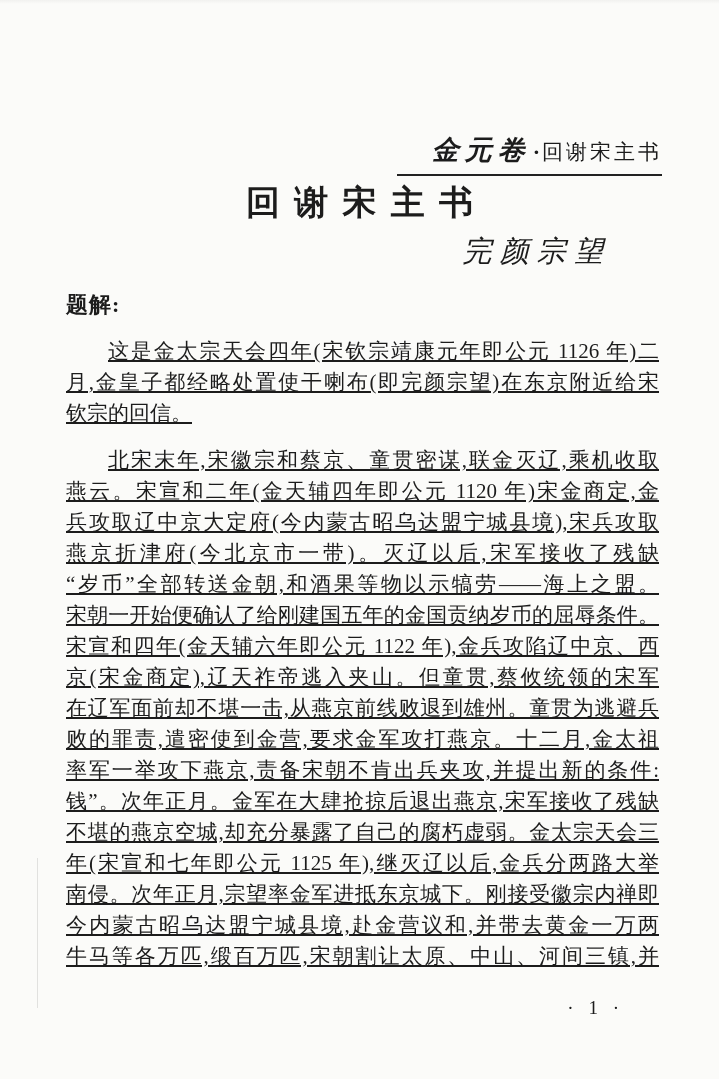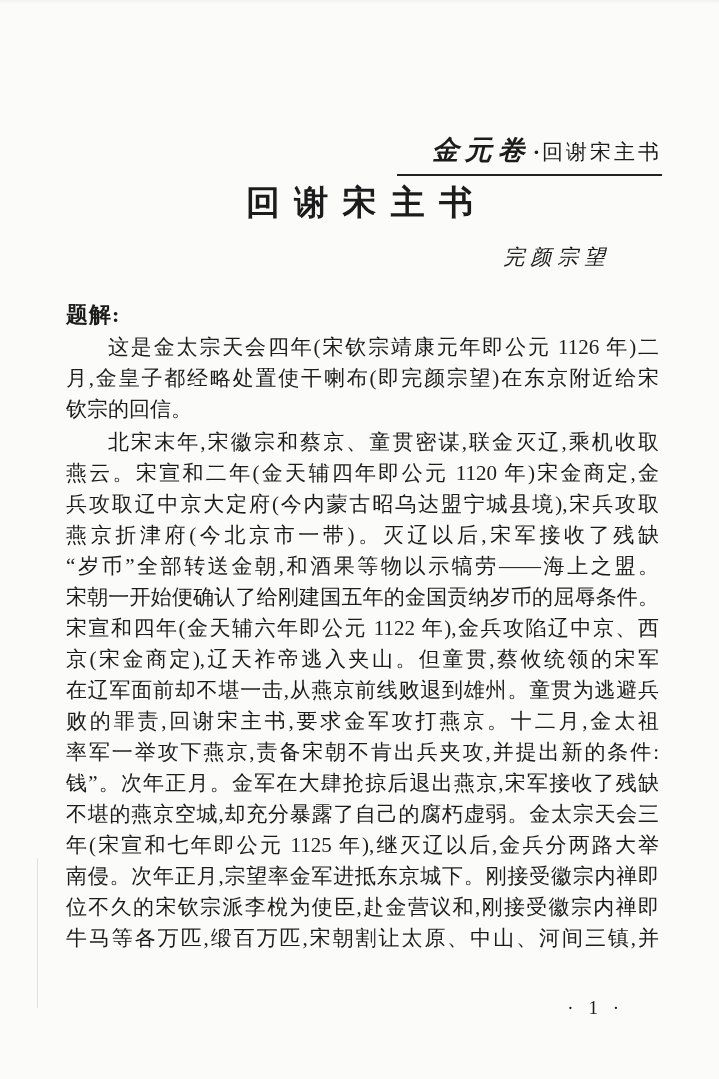--- a/index.html
+++ b/index.html
@@ -63,41 +63,41 @@
     left: 0; width: 100%;
     text-align: center;
     font-family: "Liberation Sans", "DejaVu Sans", sans-serif;
     font-weight: 700;
     font-size: 34px;
     letter-spacing: 0.42em;
     text-indent: 0.42em; 
   }
   .author {
     position: absolute;
-    top: 243px;
+    top: 232px;
     right: 108px;
     font-family: "DejaVu Serif", serif;
     font-style: italic;
-    font-size: 21px;
+    font-size: 29px;
     letter-spacing: 0.28em;
   }
   .body-block {
     position: absolute;
-    top: 299px;
+    top: 289px;
     left: 66px;
     width: 593px;
     font-size: 21px;
     line-height: 31px;
   }
   .section-label {
     font-weight: 700;
     font-size: 22px;
     letter-spacing: 1px;
   }
-  .paragraph { margin-top: 2px; }
+  .paragraph { margin-top: 16px; text-decoration: underline; }
   .line {
     height: 31px;
     text-align: justify;
     text-align-last: justify;
     text-justify: inter-character;
     white-space: nowrap;
   }
   .line.short {
     text-align-last: left;
   }
@@ -137,26 +137,26 @@
     <div class="paragraph">
       <div class="line fill indent">北宋末年,宋徽宗和蔡京、童贯密谋,联金灭辽,乘机收取</div>
       <div class="line fill">燕云。宋宣和二年(金天辅四年即公元 1120 年)宋金商定,金</div>
       <div class="line fill">兵攻取辽中京大定府(今内蒙古昭乌达盟宁城县境),宋兵攻取</div>
       <div class="line fill">燕京折津府(今北京市一带)。灭辽以后,宋军接收了残缺</div>
       <div class="line fill">“岁币”全部转送金朝,和酒果等物以示犒劳——海上之盟。</div>
       <div class="line fill">宋朝一开始便确认了给刚建国五年的金国贡纳岁币的屈辱条件。</div>
       <div class="line fill">宋宣和四年(金天辅六年即公元 1122 年),金兵攻陷辽中京、西</div>
       <div class="line fill">京(宋金商定),辽天祚帝逃入夹山。但童贯,蔡攸统领的宋军</div>
       <div class="line fill">在辽军面前却不堪一击,从燕京前线败退到雄州。童贯为逃避兵</div>
-      <div class="line fill">败的罪责,回谢宋主书,要求金军攻打燕京。十二月,金太祖</div>
+      <div class="line fill">败的罪责,遣密使到金营,要求金军攻打燕京。十二月,金太祖</div>
       <div class="line fill">率军一举攻下燕京,责备宋朝不肯出兵夹攻,并提出新的条件:</div>
       <div class="line fill">钱”。次年正月。金军在大肆抢掠后退出燕京,宋军接收了残缺</div>
       <div class="line fill">不堪的燕京空城,却充分暴露了自己的腐朽虚弱。金太宗天会三</div>
       <div class="line fill">年(宋宣和七年即公元 1125 年),继灭辽以后,金兵分两路大举</div>
       <div class="line fill">南侵。次年正月,宗望率金军进抵东京城下。刚接受徽宗内禅即</div>
-      <div class="line fill">位不久的宋钦宗派李梲为使臣,赴金营议和,刚接受徽宗内禅即</div>
+      <div class="line fill">今内蒙古昭乌达盟宁城县境,赴金营议和,并带去黄金一万两</div>
       <div class="line fill">牛马等各万匹,缎百万匹,宋朝割让太原、中山、河间三镇,并</div>
     </div>
   </div>
 
   <div class="page-number">· 1 ·</div>
 
 </div>
 
 </body></html>

